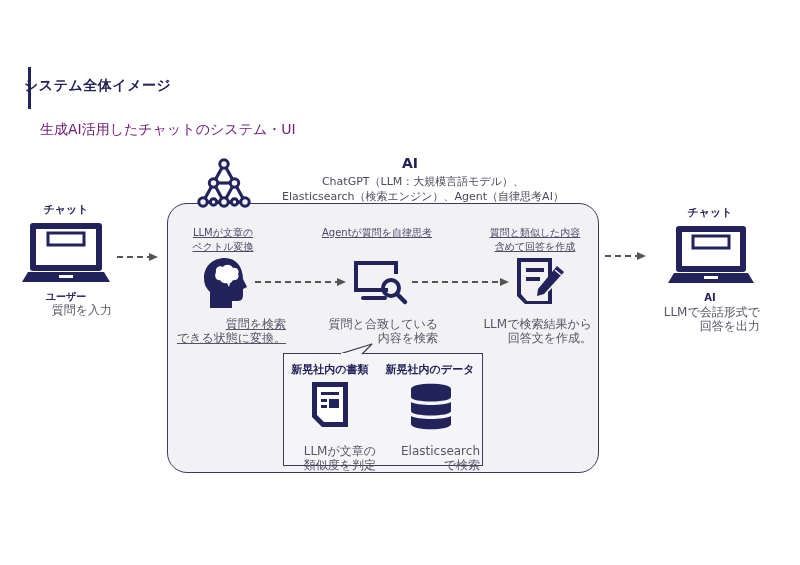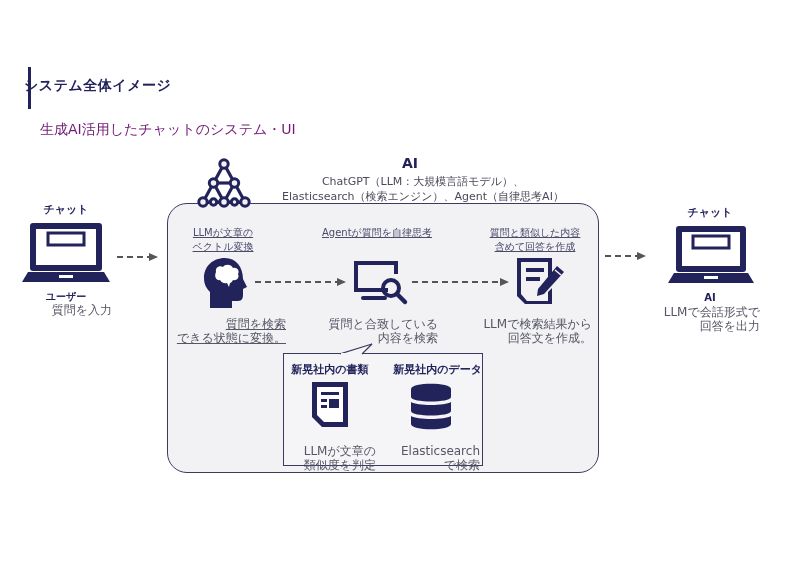--- a/index.html
+++ b/index.html
@@ -171,21 +171,21 @@
     <rect x="12" y="19" width="6" height="3" fill="#23235c"></rect>
     <rect x="12" y="25" width="6" height="3" fill="#23235c"></rect>
     <rect x="20" y="19" width="10" height="9" fill="#23235c"></rect>
   </svg>
 </div>
 <div class="abs label-small" style="left:284px; top:444px; width:92px;">
   <div>LLMが文章の</div>
   <div>類似度を判定</div>
 </div>
 
-<div class="abs label-bold" style="left:378px; top:362px; width:104px; font-size:11px;text-align:right;">新晃社内のデータ</div>
+<div class="abs label-bold" style="left:378px; top:362px; width:104px; font-size:11px;">新晃社内のデータ</div>
 <div class="abs" style="left:409px; top:381px; width:44px; height:50px;">
   <svg width="44" height="50" viewBox="0 0 44 50">
     <path d="M2 8 C2 1 42 1 42 8 L42 16 C42 22 2 22 2 16 Z" fill="#23235c"></path>
     <path d="M2 21 C8 25 36 25 42 21 L42 30 C42 36 2 36 2 30 Z" fill="#23235c"></path>
     <path d="M2 35 C8 39 36 39 42 35 L42 43 C42 50 2 50 2 43 Z" fill="#23235c"></path>
   </svg>
 </div>
 <div class="abs label-small" style="left:380px; top:444px; width:100px;">
   <div>Elasticsearch</div>
   <div>で検索</div>

